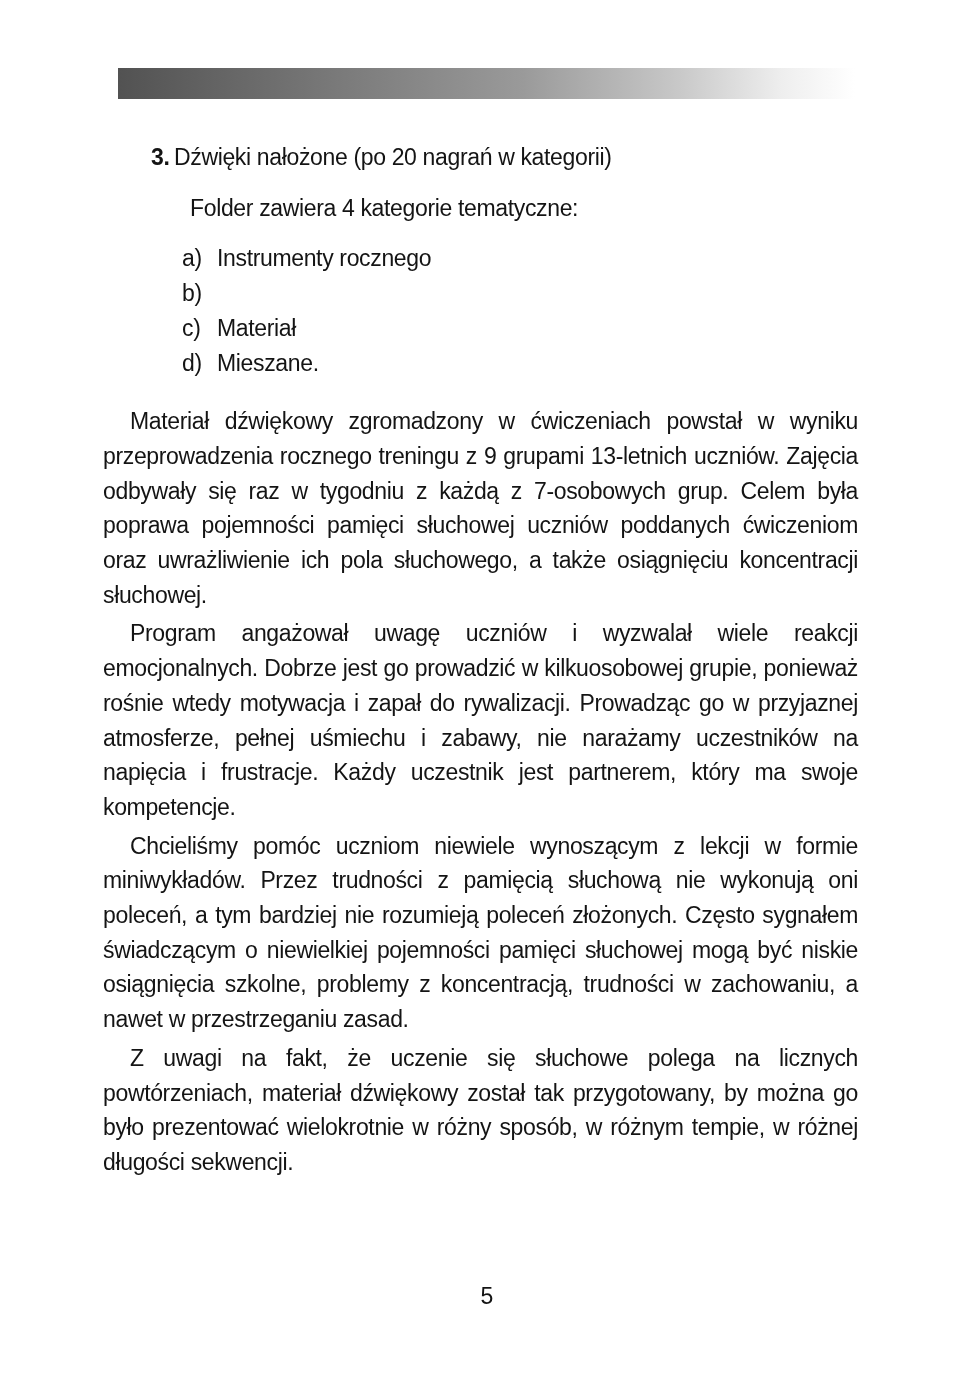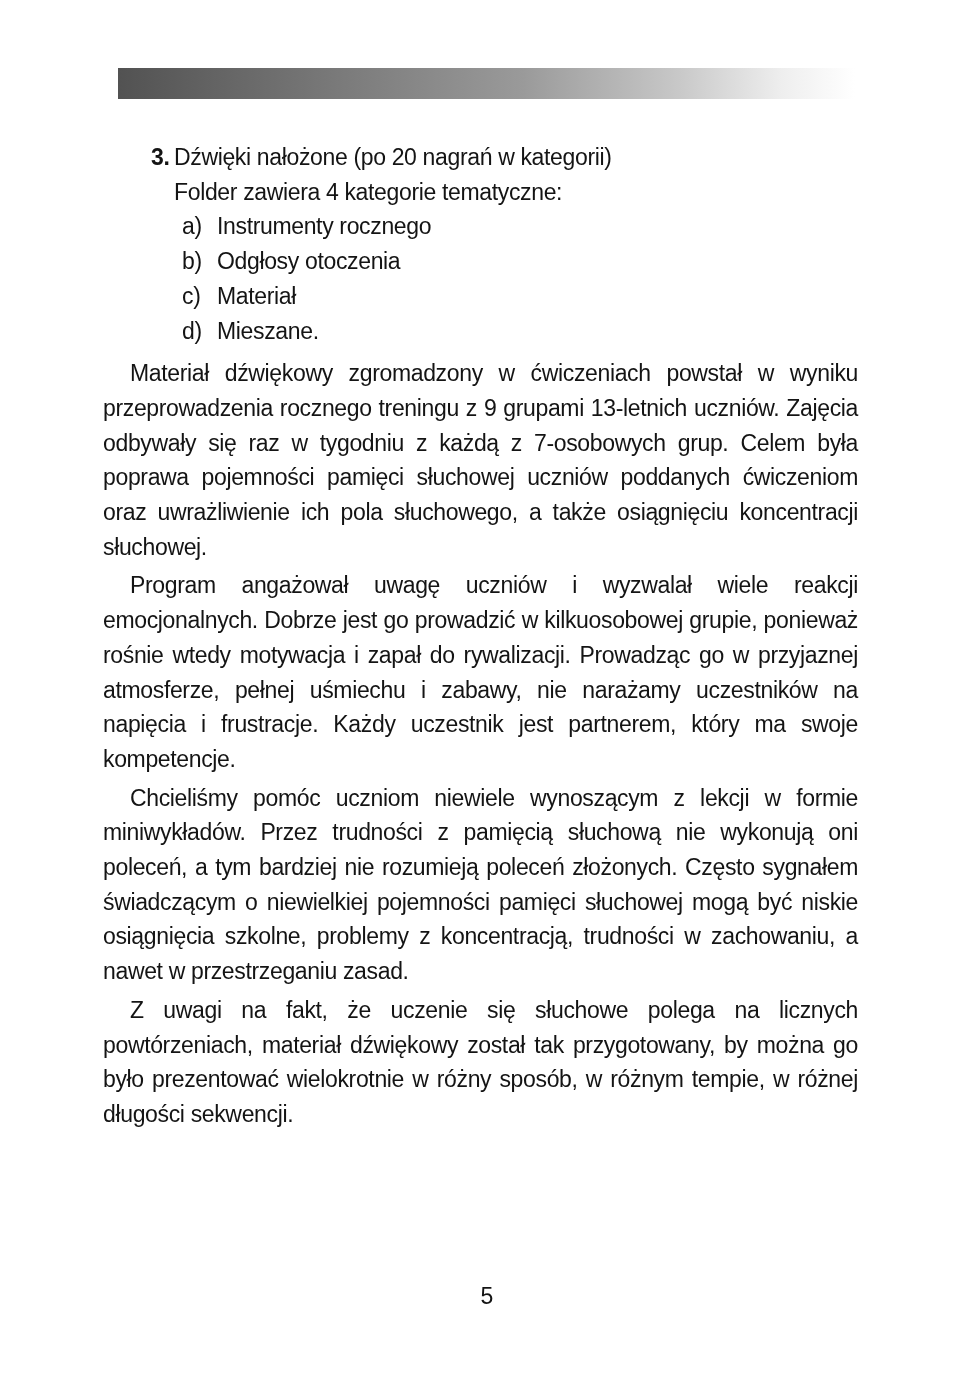--- a/index.html
+++ b/index.html
@@ -45,42 +45,42 @@
     font-weight: 700;
   }
   .item3-title {
     display: inline;
     margin: 0;
     font-size: inherit;
     line-height: inherit;
     font-weight: 400;
   }
   .item3-intro {
-    margin: 0;
+    margin: 16px;
   }
   .sub-list {
     list-style: none;
     margin: 0;
     padding: 0;
   }
   .sub-item {
     display: flex;
     margin-left: 8px;
   }
   .sub-label {
     flex: none;
     width: 35px;
   }
   .item3-desc {
     margin: 7px 0 0 0;
     text-align: justify;
   }
   
   .body-paragraphs {
-    margin-top: 8px;
+    margin-top: 24px;
   }
   .para {
     margin: 0;
     text-align: justify;
     text-indent: 27px;
   }
   .para + .para {
     margin-top: 4px;
   }
   .page-footer {
@@ -109,21 +109,20 @@
       <h3 class="item3-title">Dźwięki nałożone (po 20 nagrań w kategorii)</h3>
       <p class="item3-intro">Folder zawiera 4 kategorie tematyczne:</p>
 
       <ul class="sub-list">
         <li class="sub-item">
           <span class="sub-label">a)</span>
           <span class="sub-text">Instrumenty rocznego</span>
         </li>
         <li class="sub-item">
           <span class="sub-label">b)</span>
-          <span class="sub-text">Odgłosy otoczenia</span>
         </li>
         <li class="sub-item">
           <span class="sub-label">c)</span>
           <span class="sub-text">Materiał</span>
         </li>
         <li class="sub-item">
           <span class="sub-label">d)</span>
           <span class="sub-text">Mieszane.</span>
         </li>
       </ul>

